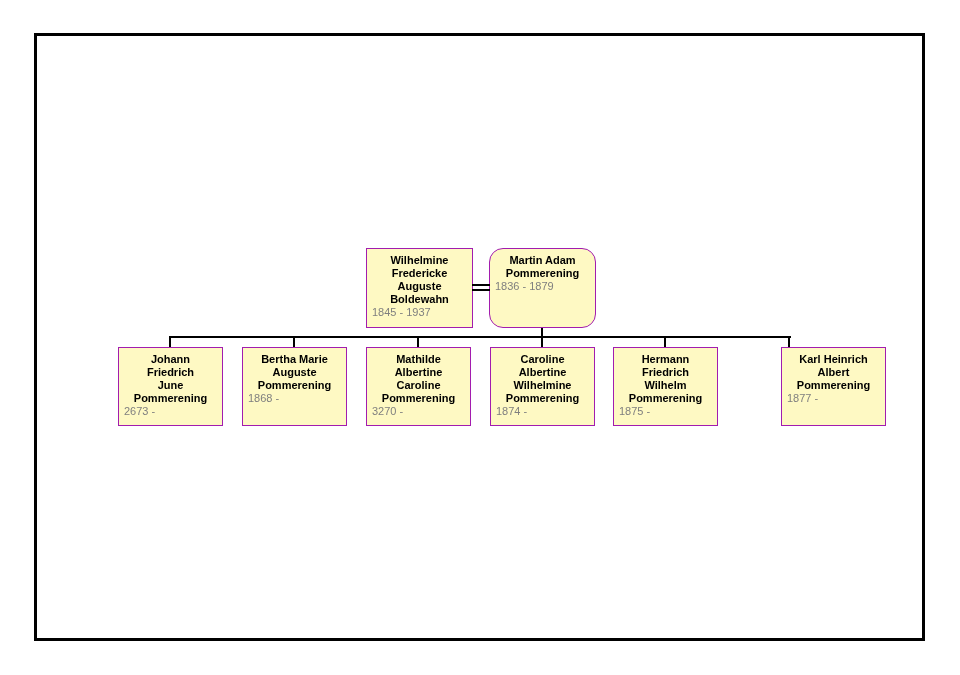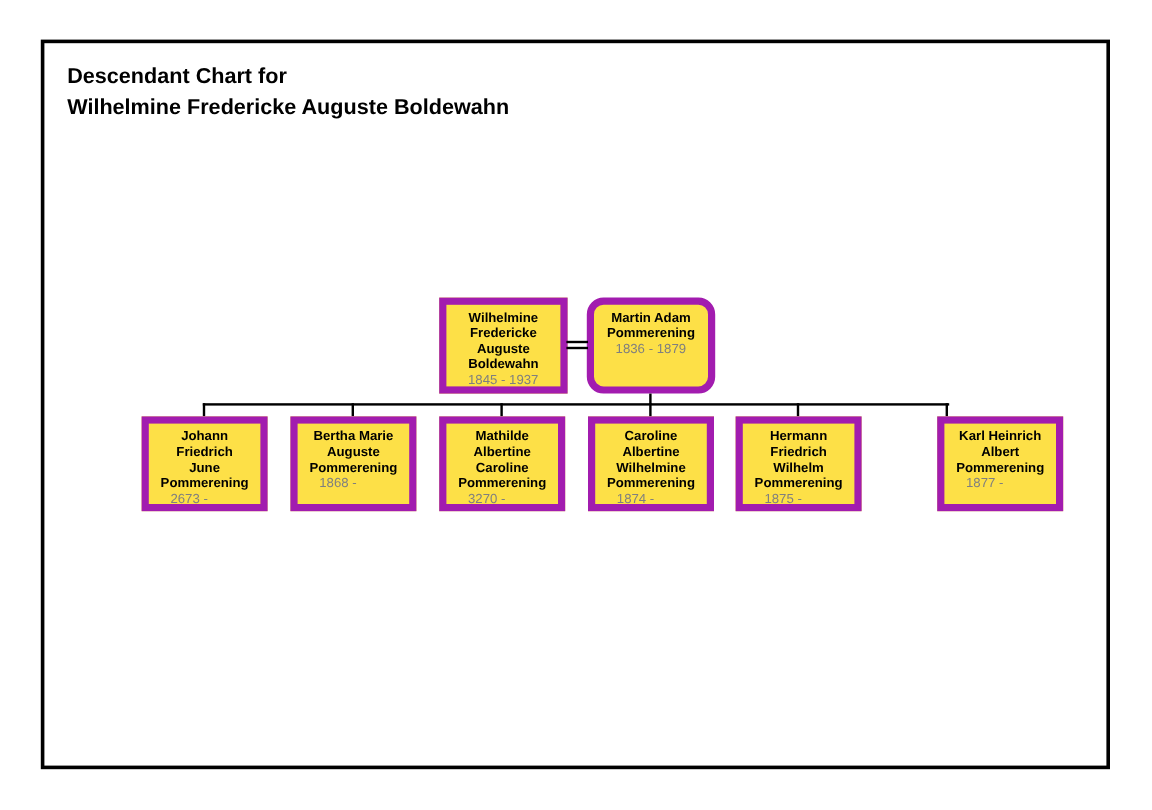--- a/index.html
+++ b/index.html
@@ -31,41 +31,41 @@
     top: 50px;
     font-size: 18px;
     font-weight: bold;
     color: #000000;
     line-height: 26px;
     white-space: nowrap;
   }
   .person {
     position: absolute;
     width: 107px;
-    border: 6px solid #a21caf;
+    border: 1px solid #a21caf;
     box-sizing: border-box;
-    background: #fde047;
+    background: #fef9c3;
   }
   .person.parent { top: 248px; height: 80px; }
   .person.child  { top: 347px; height: 79px; width: 105px; }
   .pname {
     padding-top: 5px;
     font-size: 11px;
     font-weight: bold;
     color: #000000;
     line-height: 13px;
     text-align: center;
     white-space: pre-line;
   }
   .pdates {
     font-size: 11px;
     color: #7f7f7f;
     line-height: 13px;
     text-align: left;
-    padding-left: 18px;
+    padding-left: 5px;
   }
   .line {
     position: absolute;
     background: #000000;
   }
   
   #parent-0 { left: 366px; }
   #parent-1 { left: 489px; border-radius: 14px; }
   
   #marriage-line-top    { left: 472px; top: 284px; width: 18px; height: 2px; }
@@ -89,24 +89,20 @@
   #child-3 { left: 490px; }
   #child-4 { left: 613px; }
   #child-5 { left: 737px; margin-left: 44px; }
 </style>
 </head>
 <body>
 
 <div class="page">
   <div class="frame"></div>
 
-  <div class="title">
-    <div>Descendant Chart for</div>
-    <div>Wilhelmine Fredericke Auguste Boldewahn</div>
-  </div>
 
   <div class="person parent" id="parent-0">
     <div class="pname">Wilhelmine
 Fredericke
 Auguste
 Boldewahn</div>
     <div class="pdates">1845 - 1937</div>
   </div>
   <div class="person parent" id="parent-1">
     <div class="pname">Martin Adam

